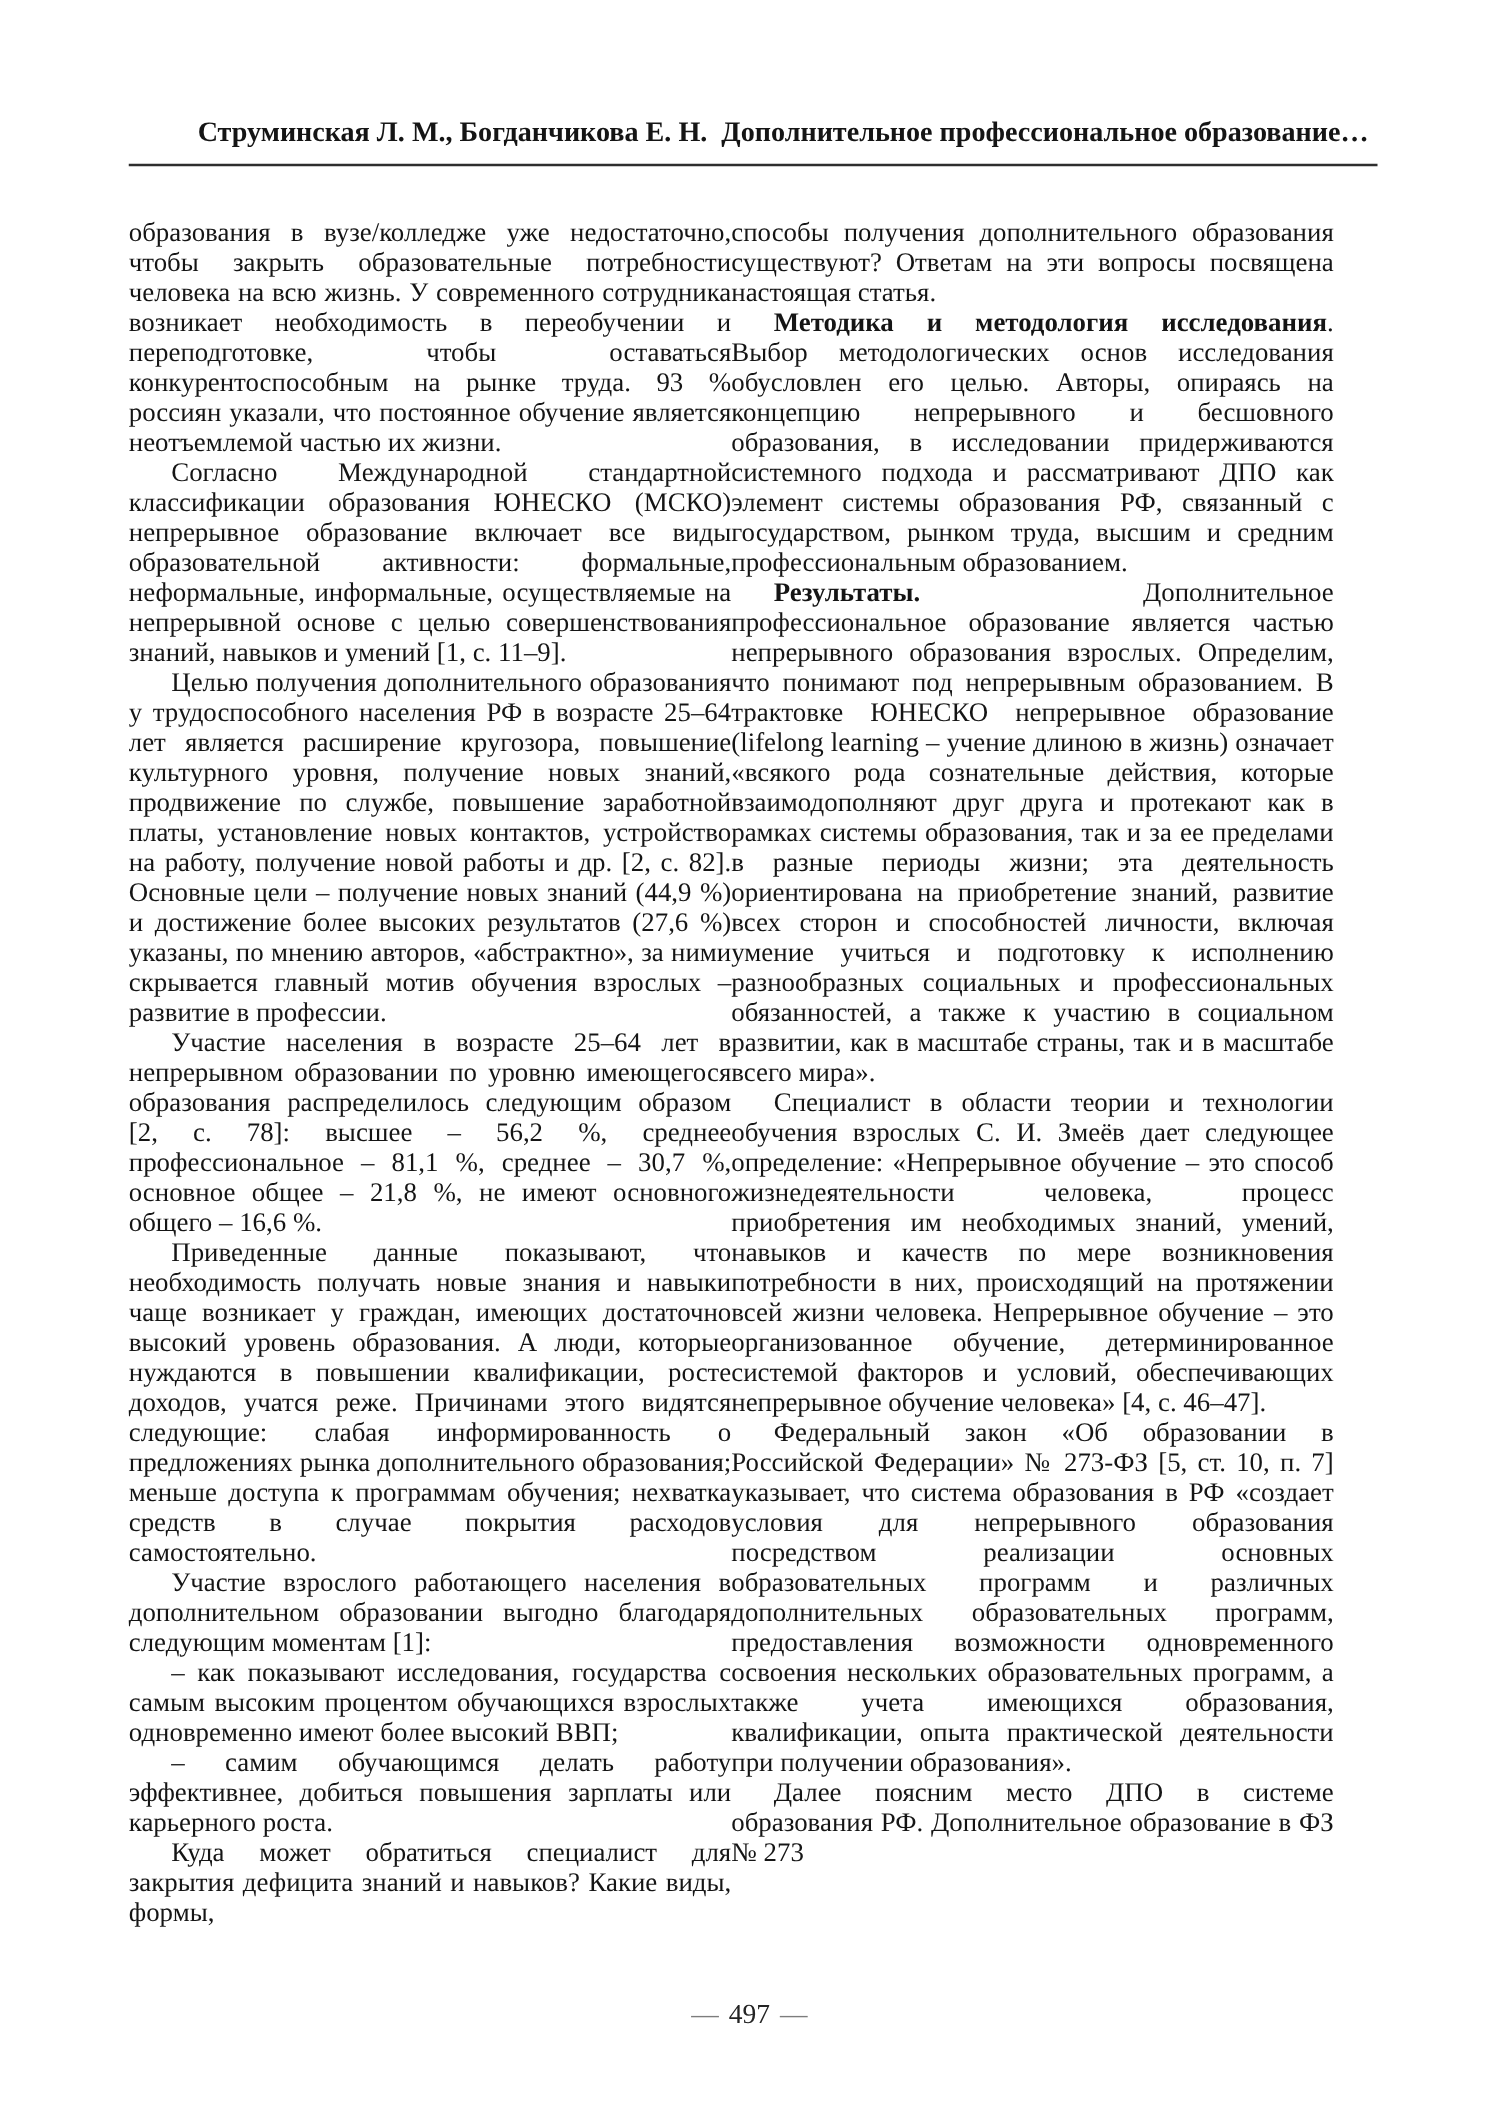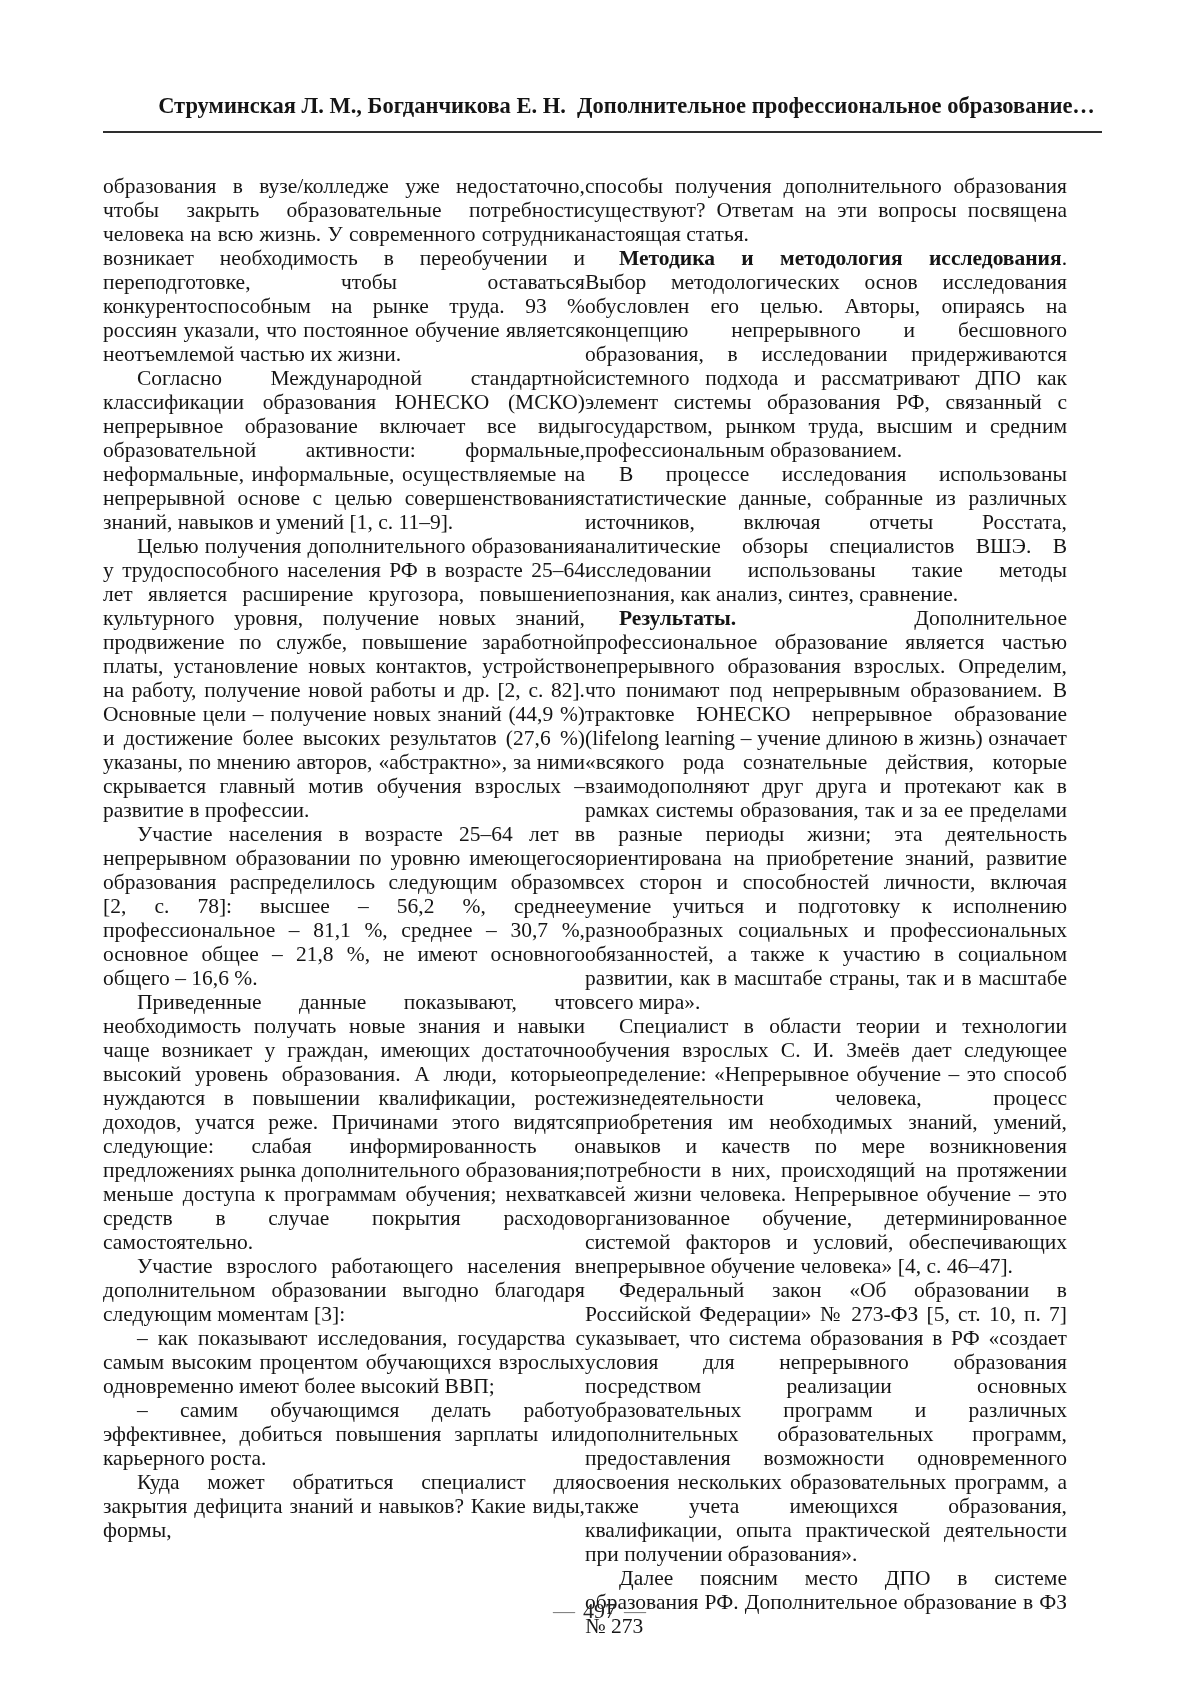--- a/index.html
+++ b/index.html
@@ -80,29 +80,28 @@
 
   <hr class="head-rule">
 
   <main class="columns">
     <section class="col" id="col-left">
         <p class="no-indent"><span>образования в вузе/колледже уже недостаточно, чтобы закрыть образовательные потребности человека на всю жизнь. У современного сотрудника возникает необходимость в переобучении и переподготовке, чтобы оставаться конкурентоспособным на рынке труда. 93 % россиян указали, что постоянное обучение является неотъемлемой частью их жизни.</span></p>
         <p><span>Согласно Международной стандартной классификации образования ЮНЕСКО (МСКО) непрерывное образование включает все виды образовательной активности: формальные, неформальные, информальные, осуществляемые на непрерывной основе с целью совершенствования знаний, навыков и умений [1, с. 11–9].</span></p>
         <p><span>Целью получения дополнительного образования у трудоспособного населения РФ в возрасте 25–64 лет является расширение кругозора, повышение культурного уровня, получение новых знаний, продвижение по службе, повышение заработной платы, установление новых контактов, устройство на работу, получение новой работы и др. [2, с. 82]. Основные цели – получение новых знаний (44,9 %) и достижение более высоких результатов (27,6 %) указаны, по мнению авторов, «абстрактно», за ними скрывается главный мотив обучения взрослых – развитие в профессии.</span></p>
         <p><span>Участие населения в возрасте 25–64 лет в непрерывном образовании по уровню имеющегося образования распределилось следующим образом [2, с. 78]: высшее – 56,2 %, среднее профессиональное – 81,1 %, среднее – 30,7 %, основное общее – 21,8 %, не имеют основного общего – 16,6 %.</span></p>
         <p><span>Приведенные данные показывают, что необходимость получать новые знания и навыки чаще возникает у граждан, имеющих достаточно высокий уровень образования. А люди, которые нуждаются в повышении квалификации, росте доходов, учатся реже. Причинами этого видятся следующие: слабая информированность о предложениях рынка дополнительного образования; меньше доступа к программам обучения; нехватка средств в случае покрытия расходов самостоятельно.</span></p>
-        <p><span>Участие взрослого работающего населения в дополнительном образовании выгодно благодаря следующим моментам [3]:</span></p>
+        <p><span>Участие взрослого работающего населения в дополнительном образовании выгодно благодаря следующим моментам [1]:</span></p>
         <p><span>– как показывают исследования, государства с самым высоким процентом обучающихся взрослых одновременно имеют более высокий ВВП;</span></p>
         <p><span>– самим обучающимся делать работу эффективнее, добиться повышения зарплаты или карьерного роста.</span></p>
         <p><span>Куда может обратиться специалист для закрытия дефицита знаний и навыков? Какие виды, формы,</span></p>
       </section>
     <section class="col" id="col-right">
         <p class="no-indent"><span>способы получения дополнительного образования существуют? Ответам на эти вопросы посвящена настоящая статья.</span></p>
         <p><span class="lead">Методика и методология исследования</span><span>. Выбор методологических основ исследования обусловлен его целью. Авторы, опираясь на концепцию непрерывного и бесшовного образования, в исследовании придерживаются системного подхода и рассматривают ДПО как элемент системы образования РФ, связанный с государством, рынком труда, высшим и средним профессиональным образованием.</span></p>
-        <p><span>В процессе исследования использованы статистические данные, собранные из различных источников, включая отчеты Росстата, аналитические обзоры специалистов ВШЭ. В исследовании использованы такие методы познания, как анализ, синтез, сравнение.</span></p>
         <p><span class="lead">Результаты.</span><span> Дополнительное профессиональное образование является частью непрерывного образования взрослых. Определим, что понимают под непрерывным образованием. В трактовке ЮНЕСКО непрерывное образование (lifelong learning – учение длиною в жизнь) означает «всякого рода сознательные действия, которые взаимодополняют друг друга и протекают как в рамках системы образования, так и за ее пределами в разные периоды жизни; эта деятельность ориентирована на приобретение знаний, развитие всех сторон и способностей личности, включая умение учиться и подготовку к исполнению разнообразных социальных и профессиональных обязанностей, а также к участию в социальном развитии, как в масштабе страны, так и в масштабе всего мира».</span></p>
         <p><span>Специалист в области теории и технологии обучения взрослых С. И. Змеёв дает следующее определение: «Непрерывное обучение – это способ жизнедеятельности человека, процесс приобретения им необходимых знаний, умений, навыков и качеств по мере возникновения потребности в них, происходящий на протяжении всей жизни человека. Непрерывное обучение – это организованное обучение, детерминированное системой факторов и условий, обеспечивающих непрерывное обучение человека» [4, с. 46–47].</span></p>
         <p><span>Федеральный закон «Об образовании в Российской Федерации» № 273-ФЗ [5, ст. 10, п. 7] указывает, что система образования в РФ «создает условия для непрерывного образования посредством реализации основных образовательных программ и различных дополнительных образовательных программ, предоставления возможности одновременного освоения нескольких образовательных программ, а также учета имеющихся образования, квалификации, опыта практической деятельности при получении образования».</span></p>
         <p><span>Далее поясним место ДПО в системе образования РФ. Дополнительное образование в ФЗ № 273</span></p>
       </section>
   </main>
 
   <footer class="page-foot">
     <span class="dash">—</span><span class="pagenum">497</span><span class="dash">—</span>
   </footer>

